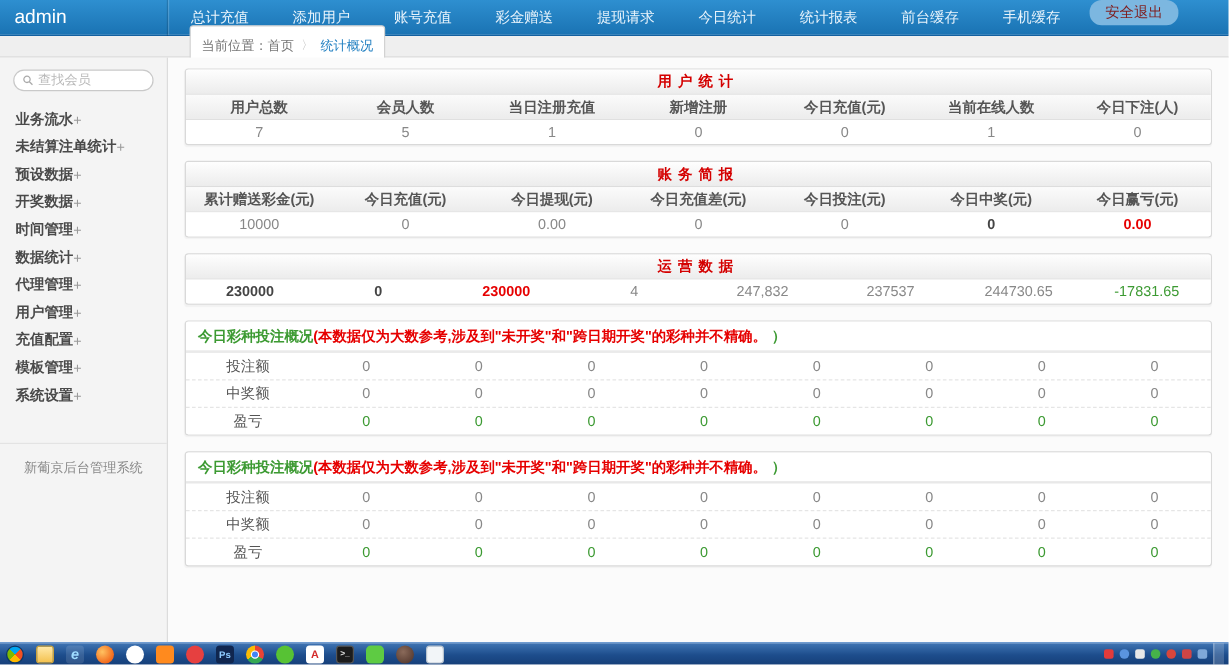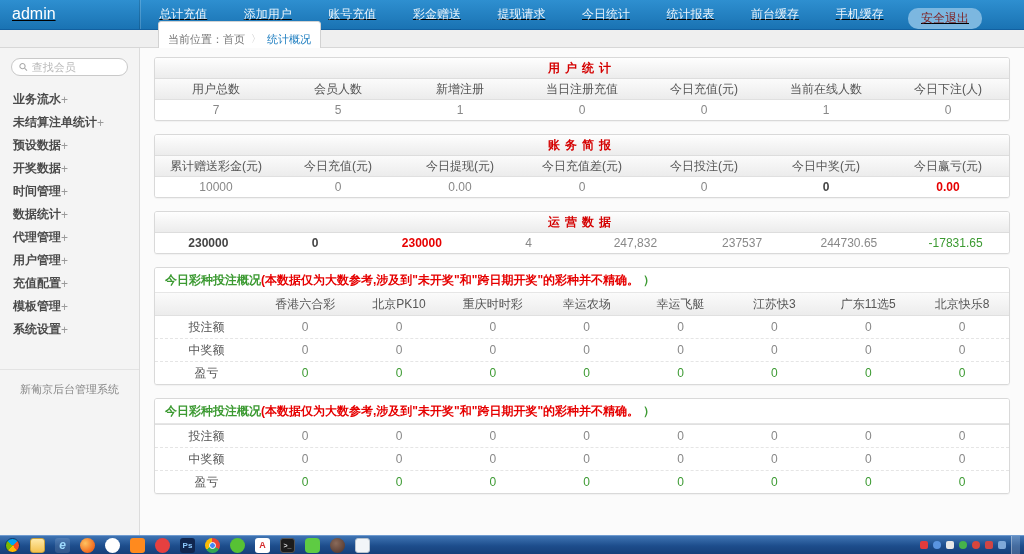--- a/index.html
+++ b/index.html
@@ -2,21 +2,21 @@
 <html><head>
 <meta charset="utf-8">
 <style>
   * { margin:0; padding:0; box-sizing:border-box; }
   html,body { background:#fff; }
   .screen{ width:1024px; height:554px; position:relative; overflow:hidden;
     font-family:"Liberation Sans","DejaVu Sans",sans-serif; background:#fff; }
 
   
   .topbar{ height:30px; background:linear-gradient(#2e8fd0,#1a73b3);
-    border-bottom:1px solid #1260a0; display:flex; align-items:flex-end;text-decoration:underline; }
+    border-bottom:1px solid #1260a0; display:flex; align-items:flex-start; }
   .logo{ width:140px; padding-left:12px; color:#fff; font-size:16px;
     border-right:1px solid rgba(0,0,0,.15); height:30px; line-height:29px; }
   .topnav{ flex:1; display:flex; justify-content:space-around; align-items:center;
     border-left:1px solid rgba(255,255,255,.18); height:100%; }
   .nav-item{ color:#e9f4fc; font-size:12px; text-decoration:none; cursor:pointer; white-space:nowrap; }
   .logout{ background:#7cb7e0; color:#7f1d1d; font-size:12px; border-radius:10px;
     padding:2px 13px; margin:0 42px 0 6px; text-decoration:none; cursor:pointer; white-space:nowrap; }
 
   
   .crumbbar{ height:18px; background:#efefef; border-bottom:1px solid #d7d7d7;
@@ -43,21 +43,21 @@
 
   .main{ flex:1; background:#fbfbfb; padding:9px 14px 0; overflow:hidden; }
 
   
   .panel{ background:#fff; border:1px solid #d9d9d9; border-radius:3px; margin-bottom:13px;
     box-shadow:0 1px 1px rgba(0,0,0,.04); overflow:hidden; }
   .p-title{ height:21px; line-height:21px; text-align:center; background:linear-gradient(#fefefe,#ececec);
     border-bottom:1px solid #ddd; color:#d40000; font-weight:bold; font-size:12px; letter-spacing:5px; }
   .p-head{ display:flex; background:linear-gradient(#fbfbfb,#ececec); border-bottom:1px solid #e0e0e0; }
   .cell{ flex:1; text-align:center; font-size:12px; line-height:20px; color:#888; }
-  .p-head .cell{ color:#555; font-weight:normal; }
+  .p-head .cell{ color:#555; font-weight:bold; }
   .p-row{ display:flex; background:#fff; }
   .p-row + .p-row{ border-top:1px dashed #e5e5e5; }
   .cell.bold{ font-weight:bold; color:#444; }
   .cell.red{ color:#e60000; font-weight:bold; }
   .cell.green{ color:#3c9a32; }
   .green-row .cell{ color:#3c9a32; }
 
   .p-title-left{ padding:4px 10px 3px; border-bottom:1px solid #e6e6e6; font-size:12px; font-weight:bold; background:#fff; }
   .t-green{ color:#3c9a32; } .t-red{ color:#e60000; } .t-close{ color:#3c9a32; margin-left:4px; }
 
@@ -192,22 +192,22 @@
     </aside>
 
     <main class="main">
 
       <section class="panel">
         <div class="p-title">用户统计</div>
         <div class="p-head">
 
         <div class="cell">用户总数</div>
             <div class="cell">会员人数</div>
+            <div class="cell">当日注册充值</div>
             <div class="cell">新增注册</div>
-            <div class="cell">当日注册充值</div>
             <div class="cell">今日充值(元)</div>
             <div class="cell">当前在线人数</div>
             <div class="cell">今日下注(人)</div>
           </div>
         <div class="p-row">
 
         <div class="cell">7</div>
             <div class="cell">5</div>
             <div class="cell">1</div>
             <div class="cell">0</div>
@@ -253,31 +253,20 @@
           <div class="cell green">-17831.65</div>
         </div>
       </section>
 
       <section class="panel lot gap-top">
         <div class="p-title-left">
           <span class="t-green">今日彩种投注概况</span><span class="t-red">(本数据仅为大数参考,涉及到"未开奖"和"跨日期开奖"的彩种并不精确。</span><span class="t-close">）</span>
         </div>
         <div class="p-head frow">
           <div class="label-col"></div>
-          <div class="fcells">
-
-          <div class="cell">香港六合彩</div>
-              <div class="cell">北京PK10</div>
-              <div class="cell">重庆时时彩</div>
-              <div class="cell">幸运农场</div>
-              <div class="cell">幸运飞艇</div>
-              <div class="cell">江苏快3</div>
-              <div class="cell">广东11选5</div>
-              <div class="cell">北京快乐8</div>
-            </div>
         </div>
         <div class="p-row frow">
           <div class="label-col">投注额</div>
           <div class="fcells">
 
           <div class="cell">0</div>
               <div class="cell">0</div>
               <div class="cell">0</div>
               <div class="cell">0</div>
               <div class="cell">0</div>

